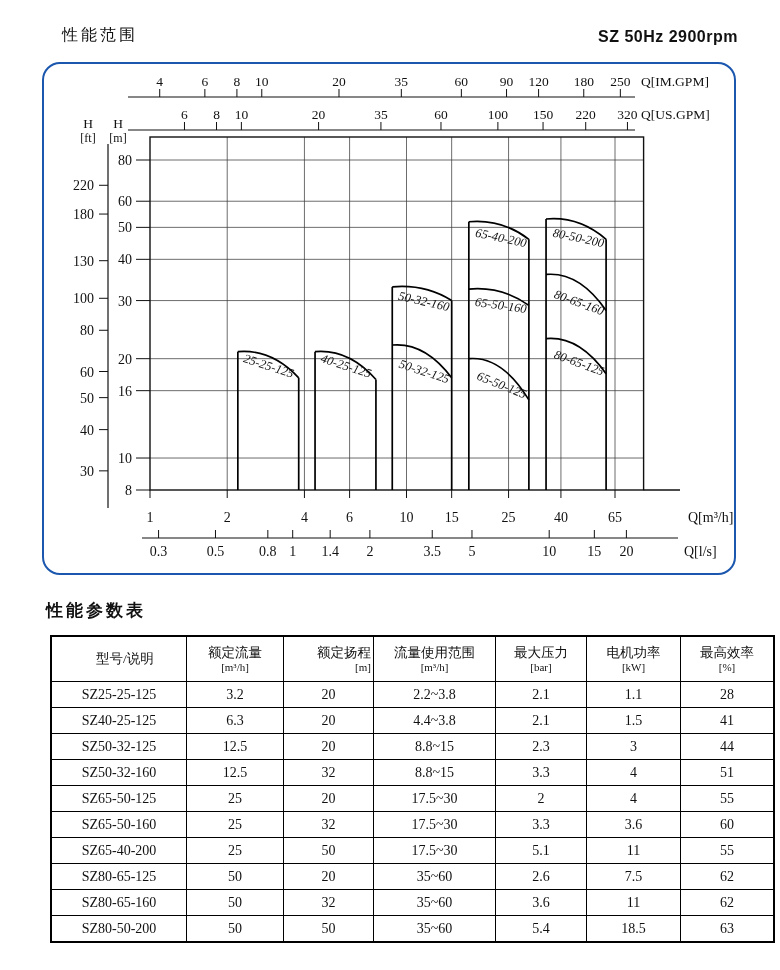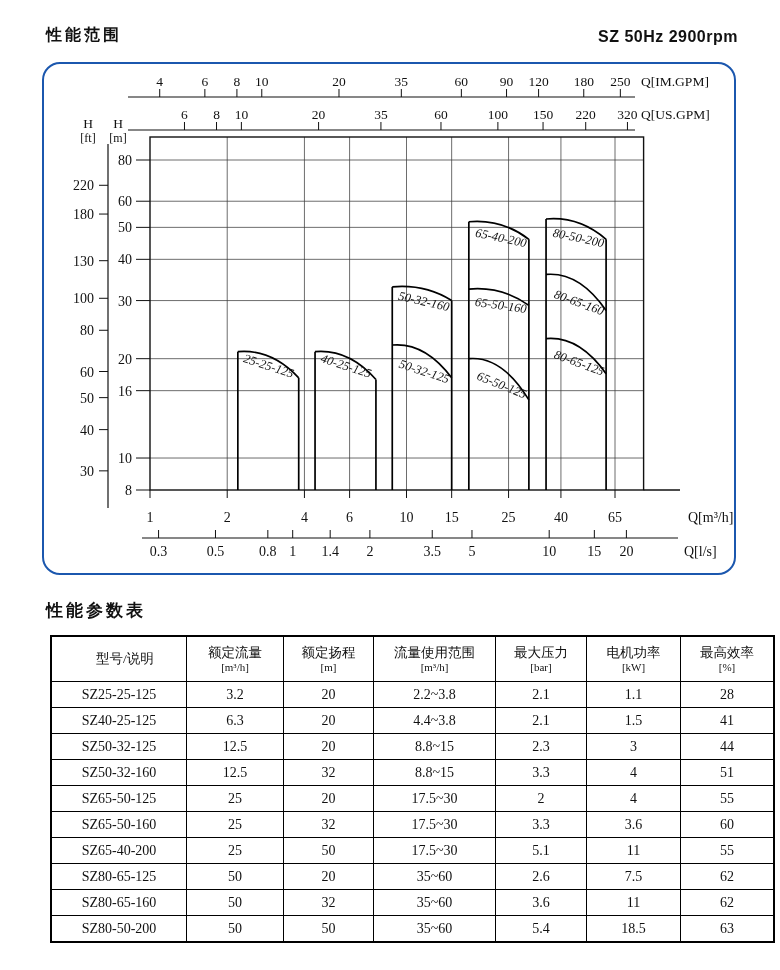--- a/index.html
+++ b/index.html
@@ -2,42 +2,42 @@
 <html><head>
 <meta charset="utf-8">
 <style>
   html,body{margin:0;padding:0;}
   body{
     width:780px;height:970px;background:#ffffff;color:#111;
     font-family:"Liberation Serif", serif;position:relative;overflow:hidden;
   }
   .hdr{display:flex;justify-content:space-between;align-items:flex-end;
        padding:26px 42px 0 46px;height:20px;}
-  .hdr-left{font-family:"Liberation Sans",sans-serif;font-weight:bold;
-            font-size:16px;letter-spacing:3px;}
+  .hdr-left{font-family:"Liberation Sans",sans-serif;font-weight:normal;
+            font-size:16px;letter-spacing:3px;margin-left:16px;}
   .hdr-right{font-family:"Liberation Sans",sans-serif;font-weight:bold;
              font-size:16px;letter-spacing:0.5px;margin-top:44px;}
   .chart-box{margin:16px 0 0 42px;width:694px;height:513px;
              border:2.5px solid #1b57ae;border-radius:18px;
              box-sizing:border-box;background:#fff;overflow:hidden;}
   .chart-box svg{display:block;}
   svg text{font-family:"Liberation Serif", serif;fill:#111;}
   .sec-heading{margin:24px 0 0 46px;font-family:"Liberation Sans",sans-serif;
                font-weight:bold;font-size:17px;letter-spacing:3px;}
   table.spec{margin:13px 0 0 50px;border-collapse:collapse;width:675px;
              table-layout:fixed;border:2px solid #000;}
   table.spec th, table.spec td{border:1px solid #000;text-align:center;
              vertical-align:middle;padding:0 2px;overflow:hidden;}
   table.spec th{height:44px;font-weight:normal;}
   table.spec td{height:25px;font-size:14px;}
   .t-title{font-size:13.5px;line-height:16px;}
   .t-unit{font-size:11px;line-height:13px;}
   table.spec th:nth-child(1){width:118px;padding-left:14px;}
   table.spec th:nth-child(2){width:92px;}
-  table.spec th:nth-child(3){width:85px;}
+  table.spec th:nth-child(3){width:85px;text-align:right;}
   table.spec th:nth-child(4){width:117px;}
   table.spec th:nth-child(5){width:86px;}
   table.spec th:nth-child(6){width:89px;text-align:center;}
   table.spec th:nth-child(7){width:88px;border-radius:7px;}
 </style>
 </head>
 <body>
 
 <div class="hdr">
   <span class="hdr-left">性能范围</span>

